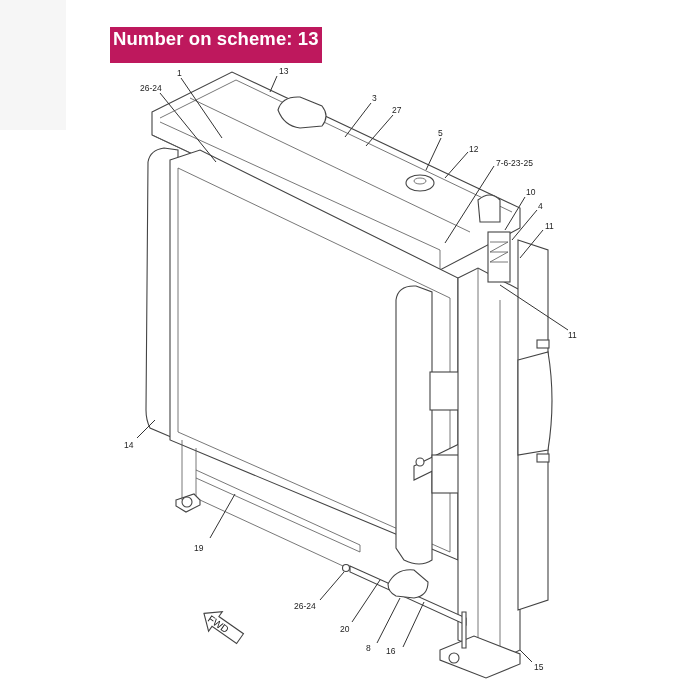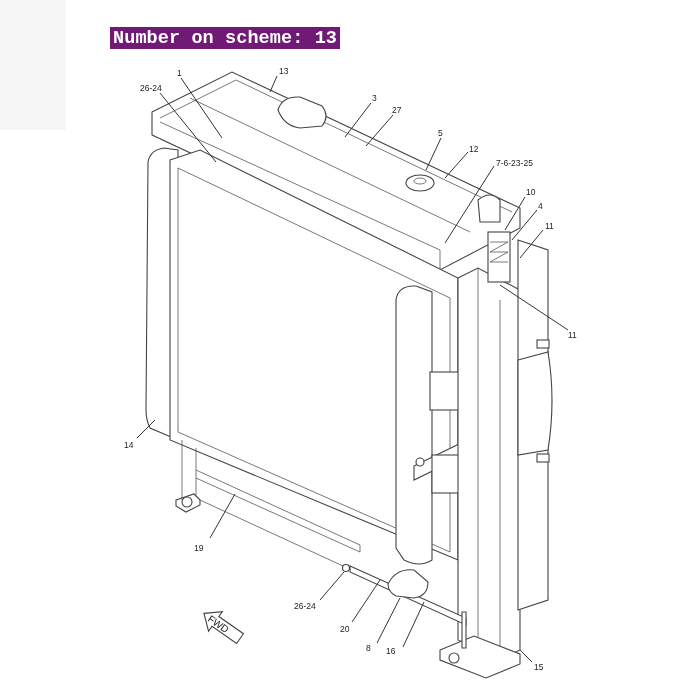--- a/index.html
+++ b/index.html
@@ -1,18 +1,18 @@
 <!DOCTYPE html>
 <html><head>
 <meta charset="utf-8">
 <style>
   html, body { margin: 0; padding: 0; background: #ffffff; }
   body { width: 700px; height: 700px; position: relative; overflow: hidden; font-family: "Liberation Sans", sans-serif; }
   .corner-shade { position: absolute; left: 0; top: 0; width: 66px; height: 130px; background: #f6f6f6; }
-  .scheme-badge { position: absolute; left: 110px; top: 27px; height: 22px; padding: 0 3px; background: #701a75; color: #ffffff; font-weight: bold; font-size: 18.5px; line-height: 24px; white-space: nowrap; letter-spacing: 0.1px; font-family: Liberation Mono, monospace; }
+  .scheme-badge { position: absolute; left: 110px; top: 27px; height: 36px; padding: 0 3px; background: #be185d; color: #ffffff; font-weight: bold; font-size: 18.5px; line-height: 24px; white-space: nowrap; letter-spacing: 0.1px; }
   svg.diagram { position: absolute; left: 0; top: 0; }
   .callout { font-family: "Liberation Sans", sans-serif; font-size: 8.5px; fill: #222; }
   .ln { stroke: #333; stroke-width: 1; fill: none; }
   .part { stroke: #444; stroke-width: 1.1; fill: #fff; }
   .thin { stroke: #555; stroke-width: 0.8; fill: none; }
   .fwd-text { font-family: "Liberation Sans", sans-serif; font-size: 10px; fill: #222; }
 </style>
 </head>
 <body>
 

